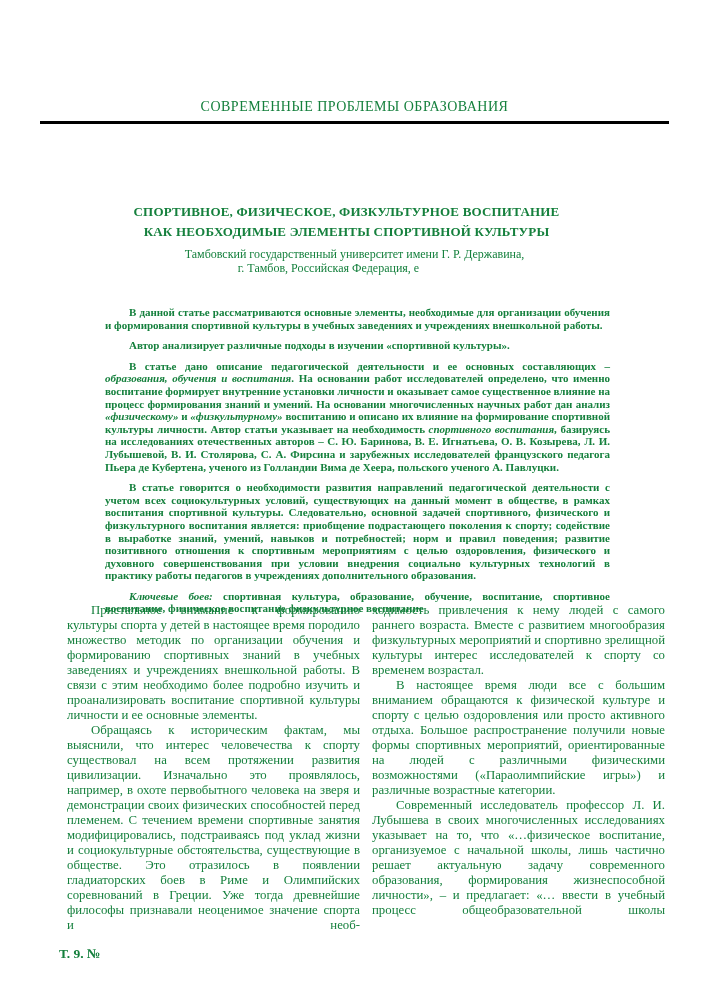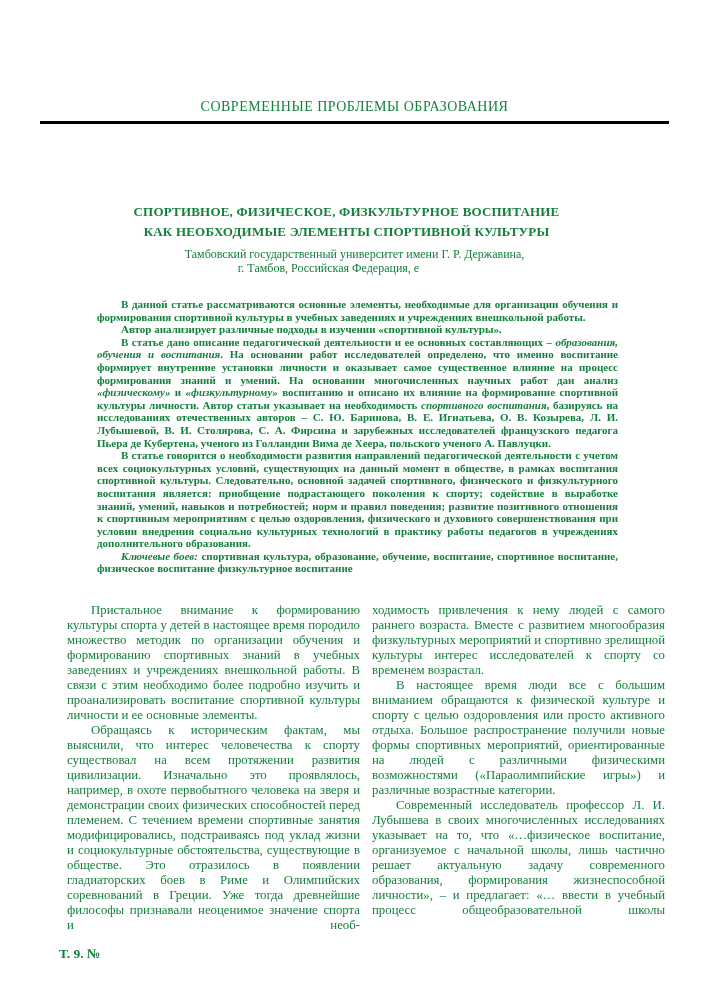--- a/index.html
+++ b/index.html
@@ -54,21 +54,21 @@
   .affil-line2 { transform: translateX(-26px); }
   .abstract {
     position: absolute;
     top: 298px; left: 97px;
     width: 521px;
     font-size: 11px;
     font-weight: bold;
     line-height: 12.6px;
     text-align: justify;
   }
-  .abstract p { margin: 0; text-indent: 24px; }
+  .abstract p { margin: 8px; text-indent: 24px; }
   .columns {
     position: absolute;
     top: 603px; left: 57px;
     width: 598px;
     display: flex;
     gap: 12px;
     margin-left: 10px;
   }
   .col {
     width: 293px;

